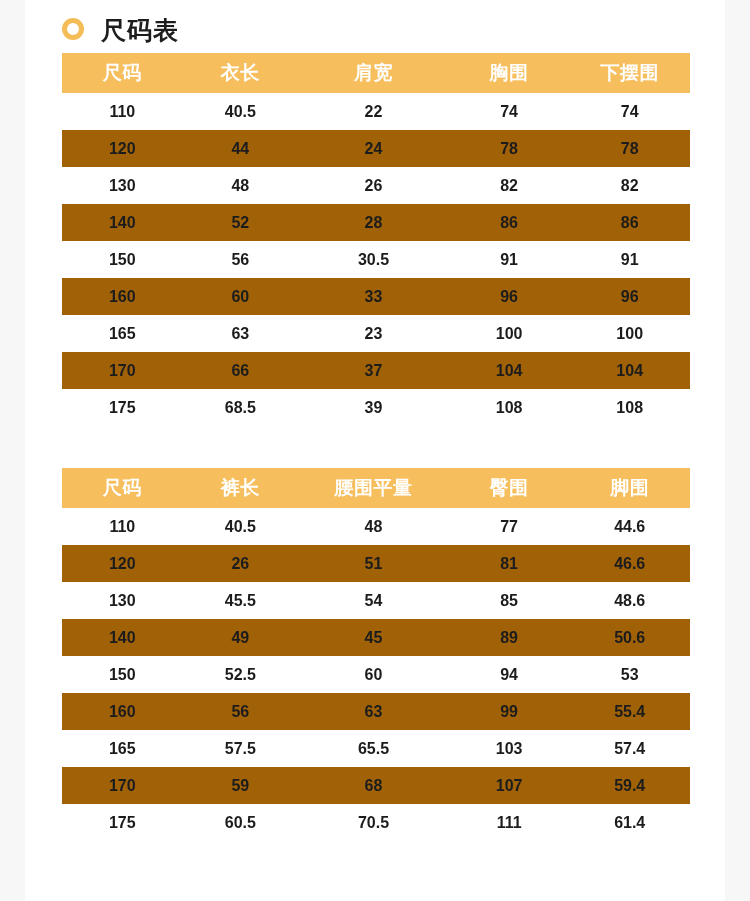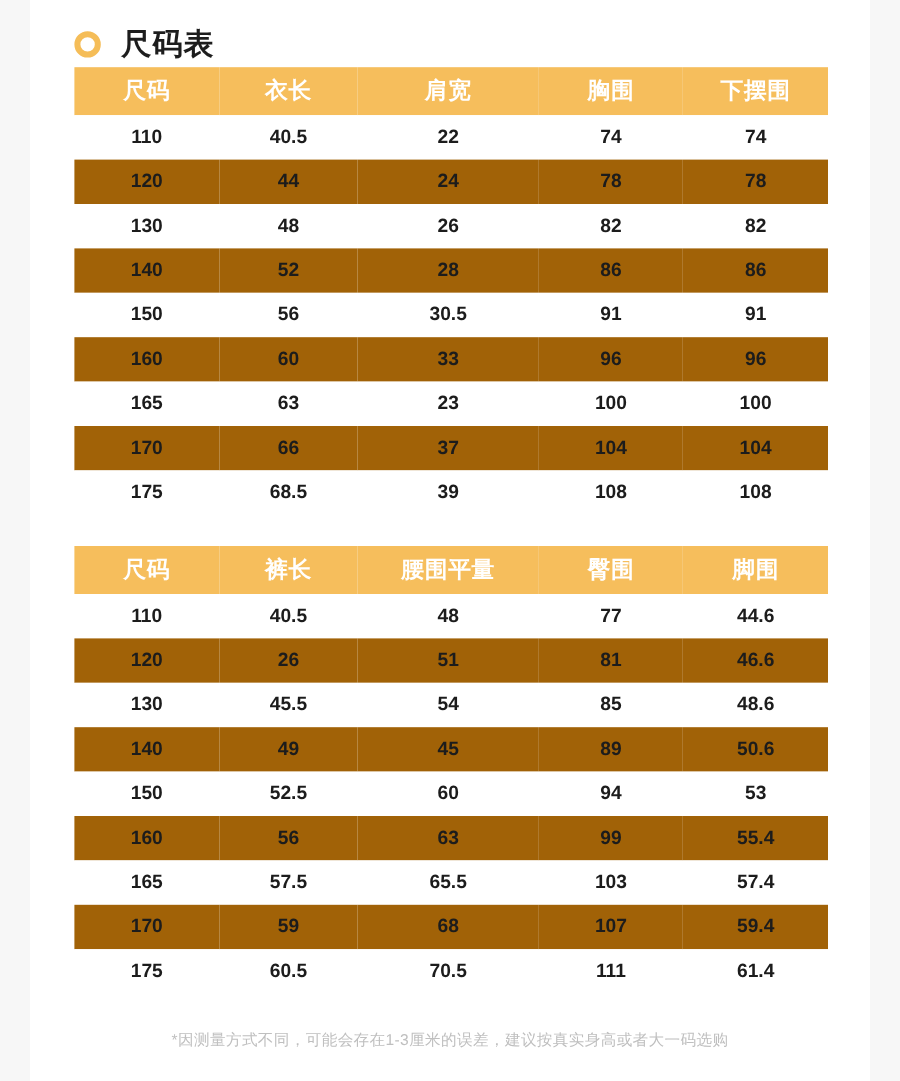--- a/index.html
+++ b/index.html
@@ -19,23 +19,23 @@
     left: 25px;
     top: 0;
     width: 700px;
     height: 901px;
     background: #ffffff;
     box-sizing: border-box;
   }
   
   .title-row {
     display: flex;
-    align-items: center;
+    align-items: flex-start;
     padding: 18px 0 0 37px;
-    height: 56px;
+    height: 37px;
     box-sizing: border-box;
   }
   .ring-icon {
     width: 22px;
     height: 22px;
     border-radius: 50%;
     border: 5px solid #f5bd58;
     box-sizing: border-box;
     flex: 0 0 auto;
   }
@@ -43,21 +43,21 @@
     margin-left: 17px;
     font-size: 25px;
     font-weight: bold;
     color: #1d1d1d;
     letter-spacing: 1px;
     line-height: 1;
   }
   
   .table-block {
     width: 628px;
-    margin: 0 0 0 37px;
+    margin: 16px 0 0 37px;
   }
   .tbl {
     width: 100%;
     border-collapse: collapse;
     table-layout: fixed;
   }
   .tbl col.c-size  { width: 19.2%; }
   .tbl col.c-b     { width: 18.4%; }
   .tbl col.c-c     { width: 24.0%; }
   .tbl col.c-d     { width: 19.2%; }
@@ -275,15 +275,14 @@
           <td>175</td>
           <td>60.5</td>
           <td>70.5</td>
           <td>111</td>
           <td>61.4</td>
         </tr>
       </tbody>
     </table>
   </div>
 
-  <p class="footnote">*因测量方式不同，可能会存在1-3厘米的误差，建议按真实身高或者大一码选购</p>
 
 </div>
 
 </body></html>

